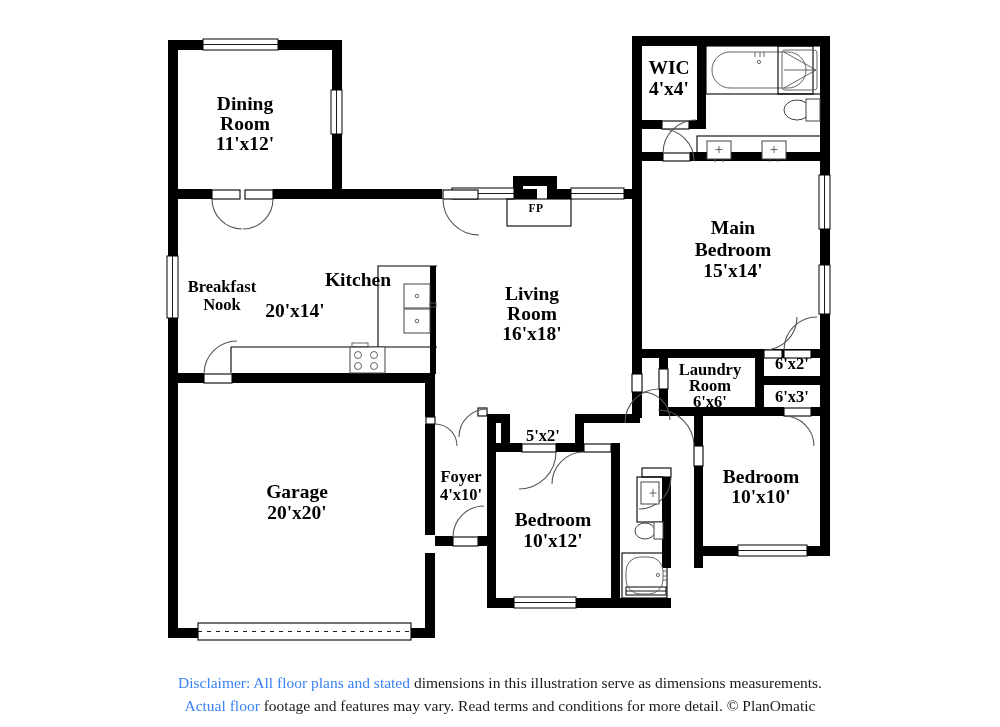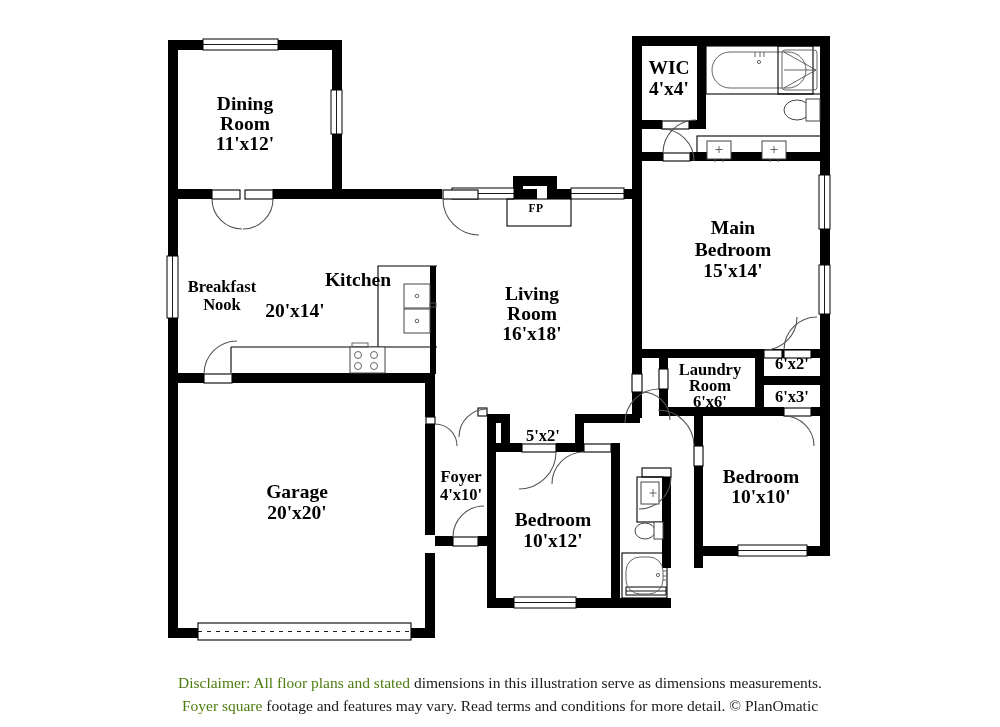--- a/index.html
+++ b/index.html
@@ -17,21 +17,21 @@
   .fixture-l{fill:none;stroke:#555555;stroke-width:0.9;}
   .lbl{font-family:"Liberation Serif","DejaVu Serif",serif;font-weight:bold;
        fill:#000000;text-anchor:middle;}
   .lbl-room{font-size:19.5px;}
   .lbl-dim{font-size:19.5px;}
   .lbl-small{font-size:16.5px;}
   .lbl-fp{font-size:11.5px;letter-spacing:0.5px;}
   .disclaimer{position:absolute;left:0;right:0;bottom:10px;text-align:center;
       font-family:"Liberation Serif","DejaVu Serif",serif;
       font-size:15.5px;color:#1a1a1a;line-height:1.45;}
-  .disclaimer .faded{color:#4d7c0f;}
+  .disclaimer .faded{color:#3b82f6;}
 </style>
 </head>
 <body>
 
 <div id="stage">
 
 <svg width="1000" height="727" viewBox="0 0 1000 727">
 
   <g>
 
@@ -388,18 +388,18 @@
 
   </g>
 </svg>
 
 <div class="disclaimer">
   <div>
     <span class="faded">Disclaimer: All floor plans and stated</span>
     <span>dimensions in this illustration serve as dimensions measurements.</span>
   </div>
   <div>
-    <span class="faded">Foyer square</span>
+    <span class="faded">Actual floor</span>
     <span>footage and features may vary. Read terms and conditions for more detail. © PlanOmatic</span>
   </div>
 </div>
 
 </div>
 
 </body></html>

